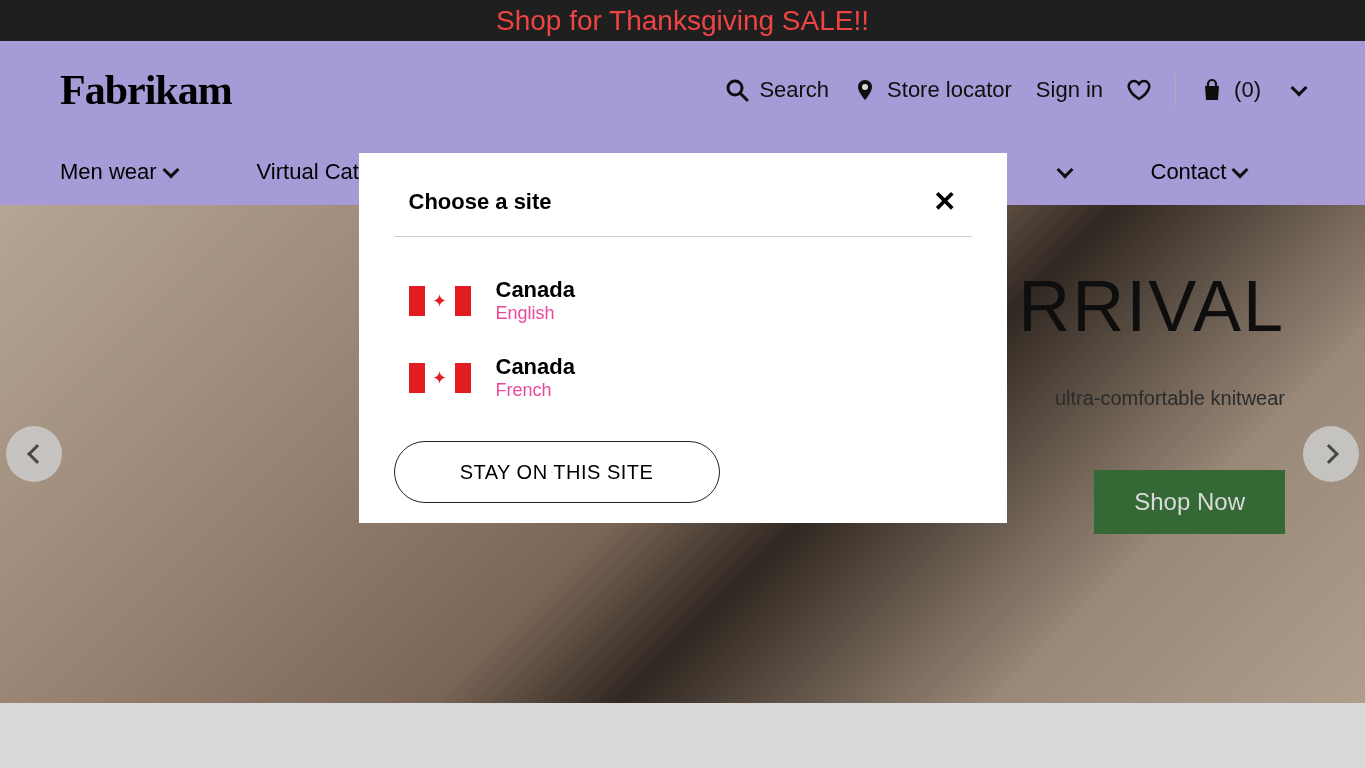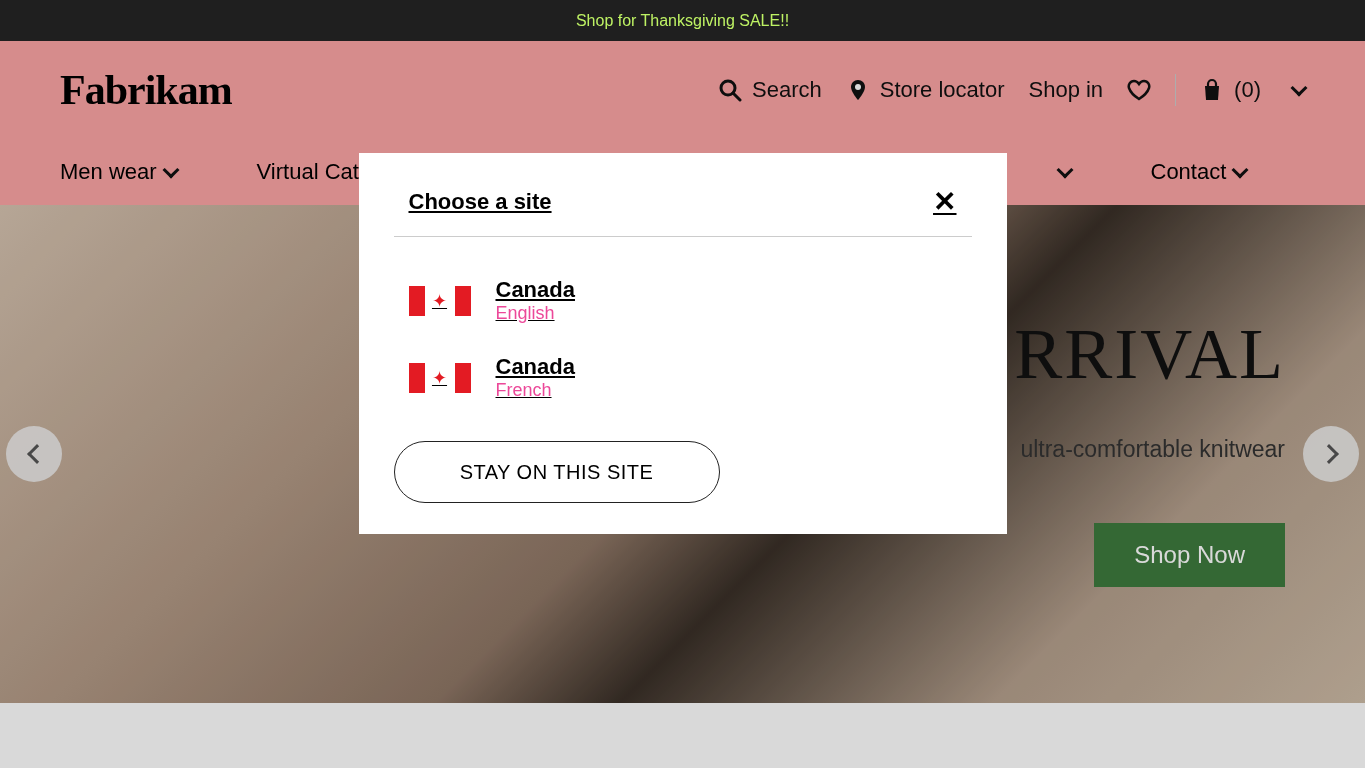--- a/index.html
+++ b/index.html
@@ -8,33 +8,33 @@
     width: 1365px;
     height: 768px;
     overflow: hidden;
     position: relative;
     background: #fff;
   }
 
   
   .promo-bar {
     background: #1f1f1f;
-    color: #bef264;
+    color: #ef4444;
     text-align: center;
     height: 41px;
     display: flex;
     align-items: center;
     justify-content: center;
-    font-size: 16px;
+    font-size: 28px;
   }
 
   
   .header {
     padding: 25px 60px 0 60px;
-    background: #fca5a5;
+    background: #c4b5fd;
   }
   .header-top {
     display: flex;
     align-items: center;
     justify-content: space-between;
     padding-bottom: 25px;
   }
   .logo {
     font-family: Georgia, "Times New Roman", serif;
     font-size: 42px;
@@ -92,29 +92,28 @@
     overflow: hidden;
     display: flex;
     justify-content: flex-end;
     padding: 60px 80px 0 0;
   }
   .hero-content {
     text-align: right;
     max-width: 700px;
   }
   .hero-title {
-    font-family: Liberation Serif, serif;
+    font-family: Liberation Sans, sans-serif;
     font-size: 72px;
     letter-spacing: 2px;
     color: #111;
     margin-bottom: 40px;
-    margin-top: 48px;
   }
   .hero-sub {
-    font-size: 23px;
+    font-size: 20px;
     color: #333;
     margin-bottom: 60px;
   }
   .shop-btn {
     display: inline-block;
     background: #3e7b3e;
     color: #fff;
     font-size: 24px;
     padding: 18px 40px;
     border: none;
@@ -160,22 +159,21 @@
 
   
   .modal {
     position: absolute;
     top: 153px;
     left: 50%;
     transform: translateX(-50%);
     width: 648px;
     background: #fff;
     z-index: 100;
-    padding: 35px 35px 31px 35px;
-    text-decoration: underline;
+    padding: 35px 35px 20px 35px;
   }
   .modal-head {
     display: flex;
     justify-content: space-between;
     align-items: center;
     padding: 0 15px 20px 15px;
   }
   .modal-title {
     font-size: 22px;
     font-weight: 700;
@@ -267,21 +265,21 @@
 
       <div class="tool-item">
         <svg class="icon-svg big" viewBox="0 0 24 24">
           <path d="M12 2C8 2 5 5 5 9c0 5 7 13 7 13s7-8 7-13c0-4-3-7-7-7z" fill="#111"></path>
           <circle cx="12" cy="9" r="3" fill="#fff"></circle>
         </svg>
         <span>Store locator</span>
       </div>
 
       <div class="tool-item">
-        <span>Shop in</span>
+        <span>Sign in</span>
       </div>
 
       <div class="tool-item">
         <svg class="icon-svg big" viewBox="0 0 24 24">
           <path d="M12 21s-8-5-10-11c-1-3 1-7 5-7 3 0 5 3 5 3s2-3 5-3c4 0 6 4 5 7-2 6-10 11-10 11z" fill="none" stroke="#111" stroke-width="2.5"></path>
         </svg>
       </div>
 
       <div class="divider"></div>
 

